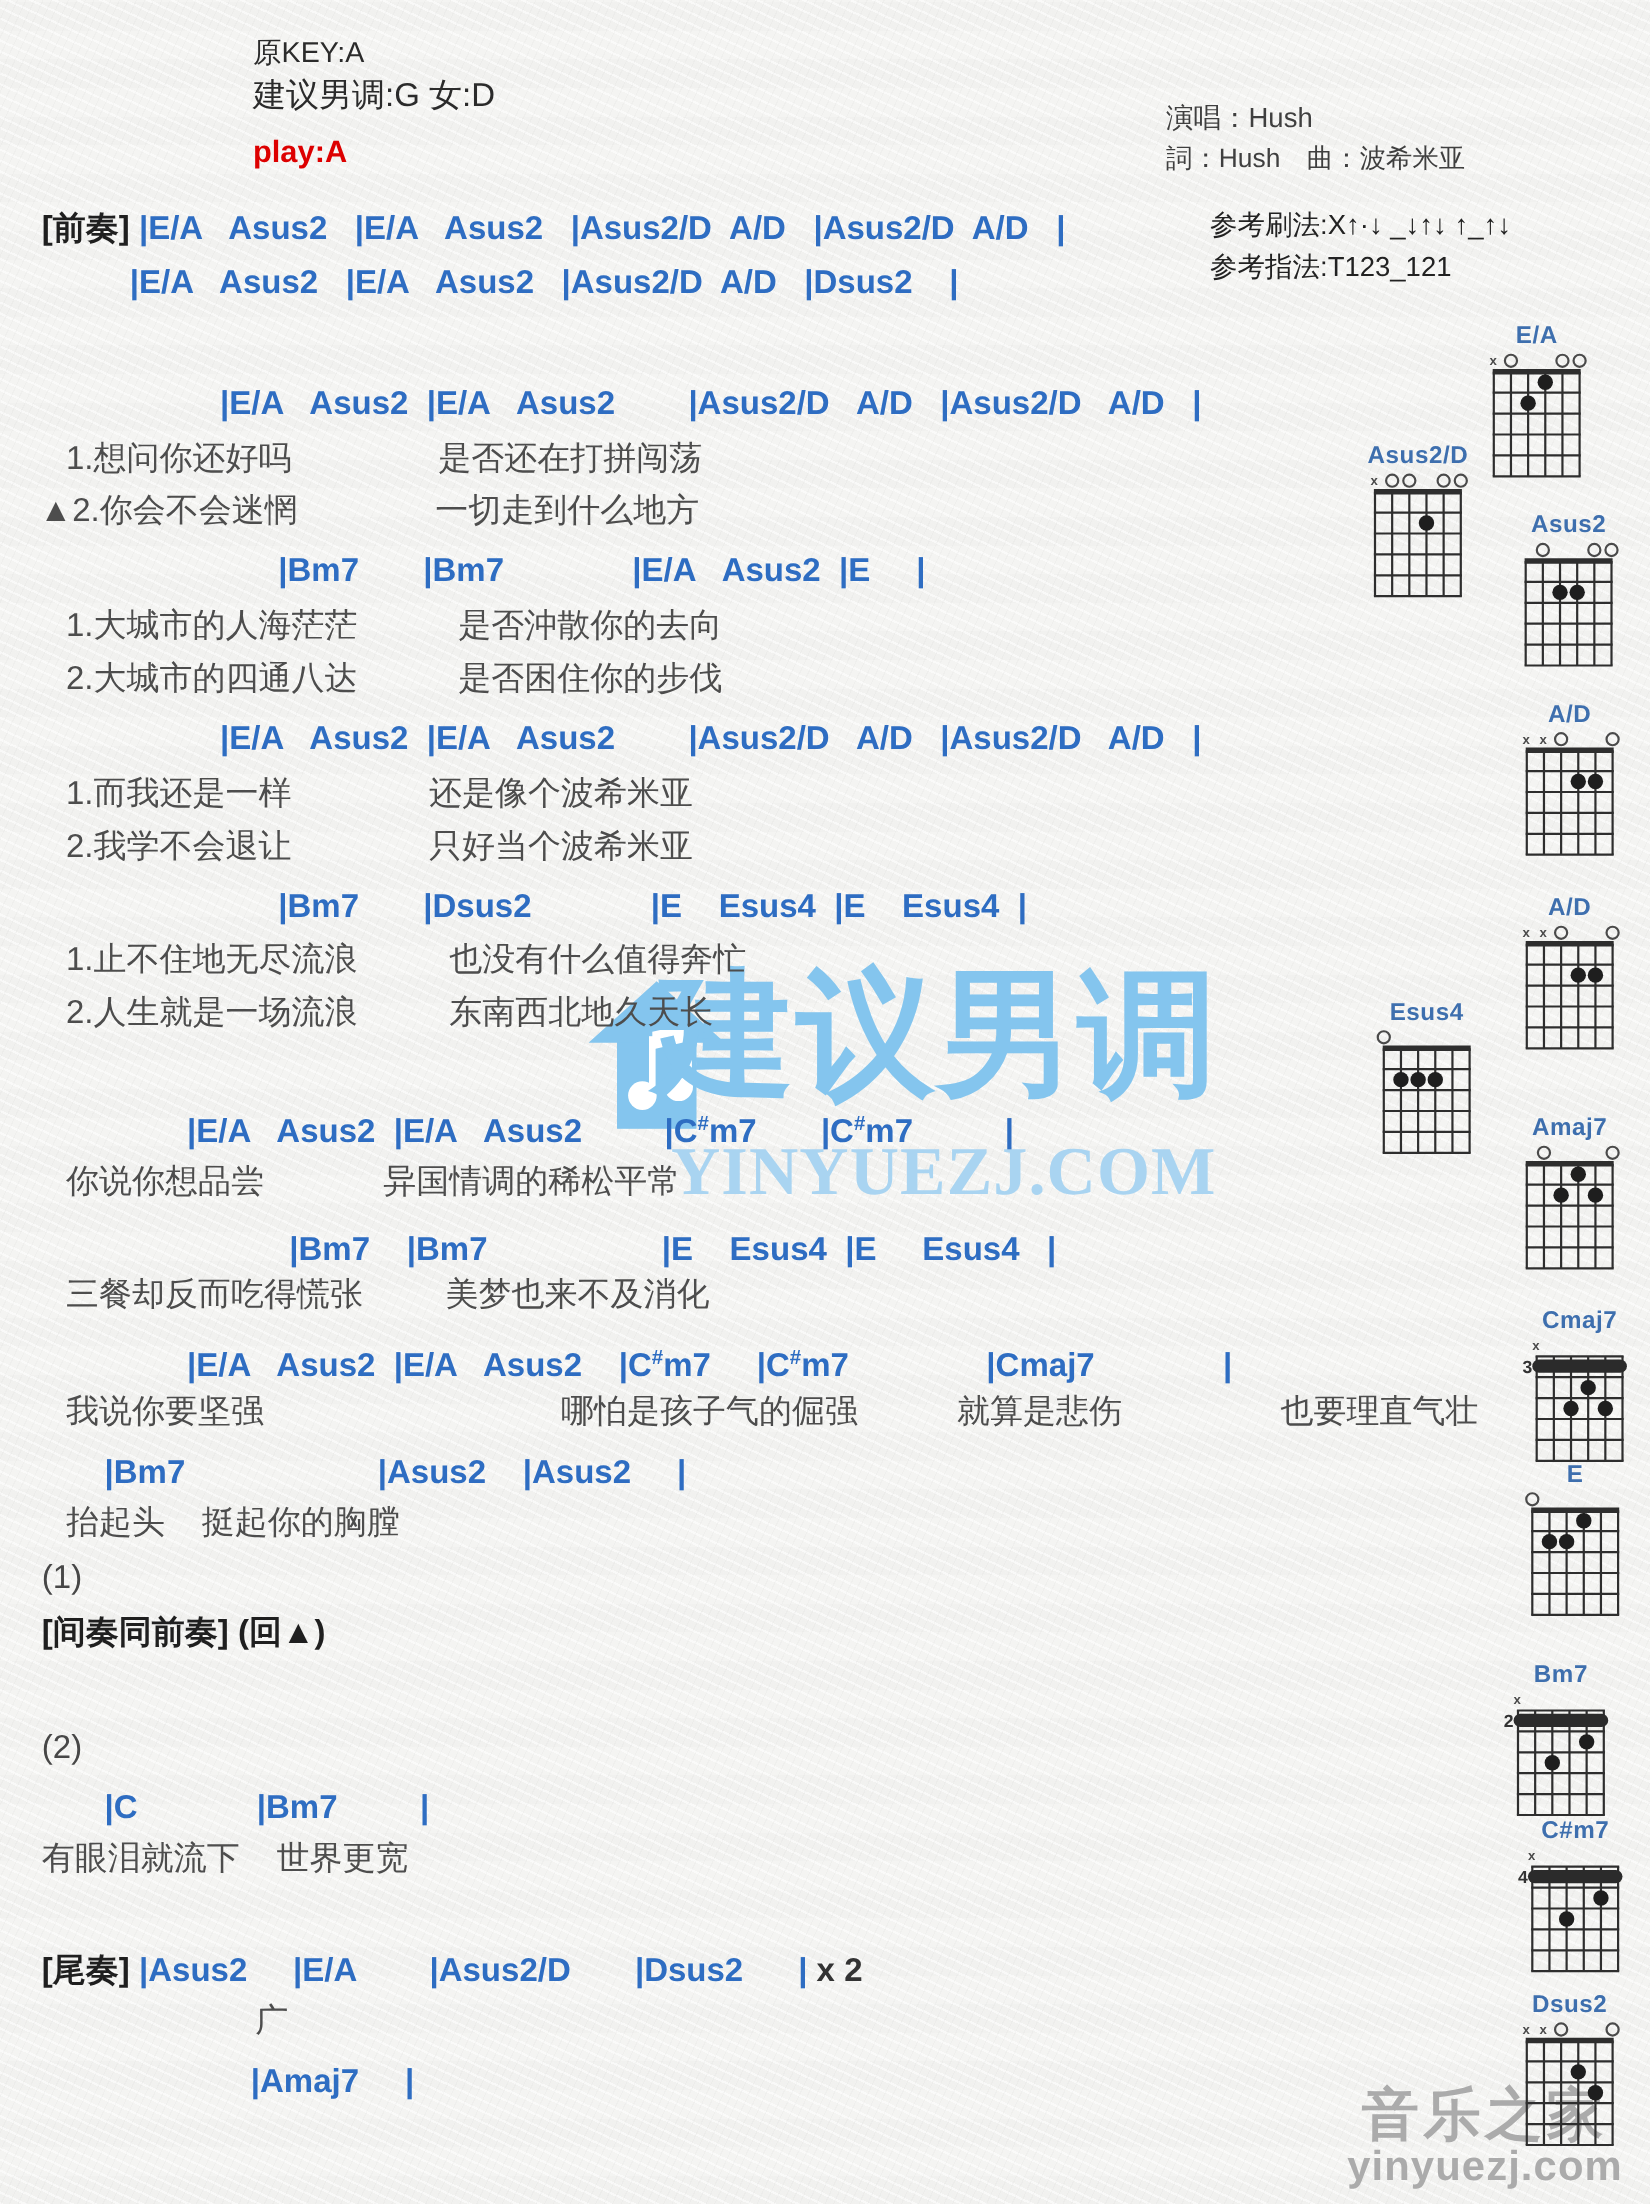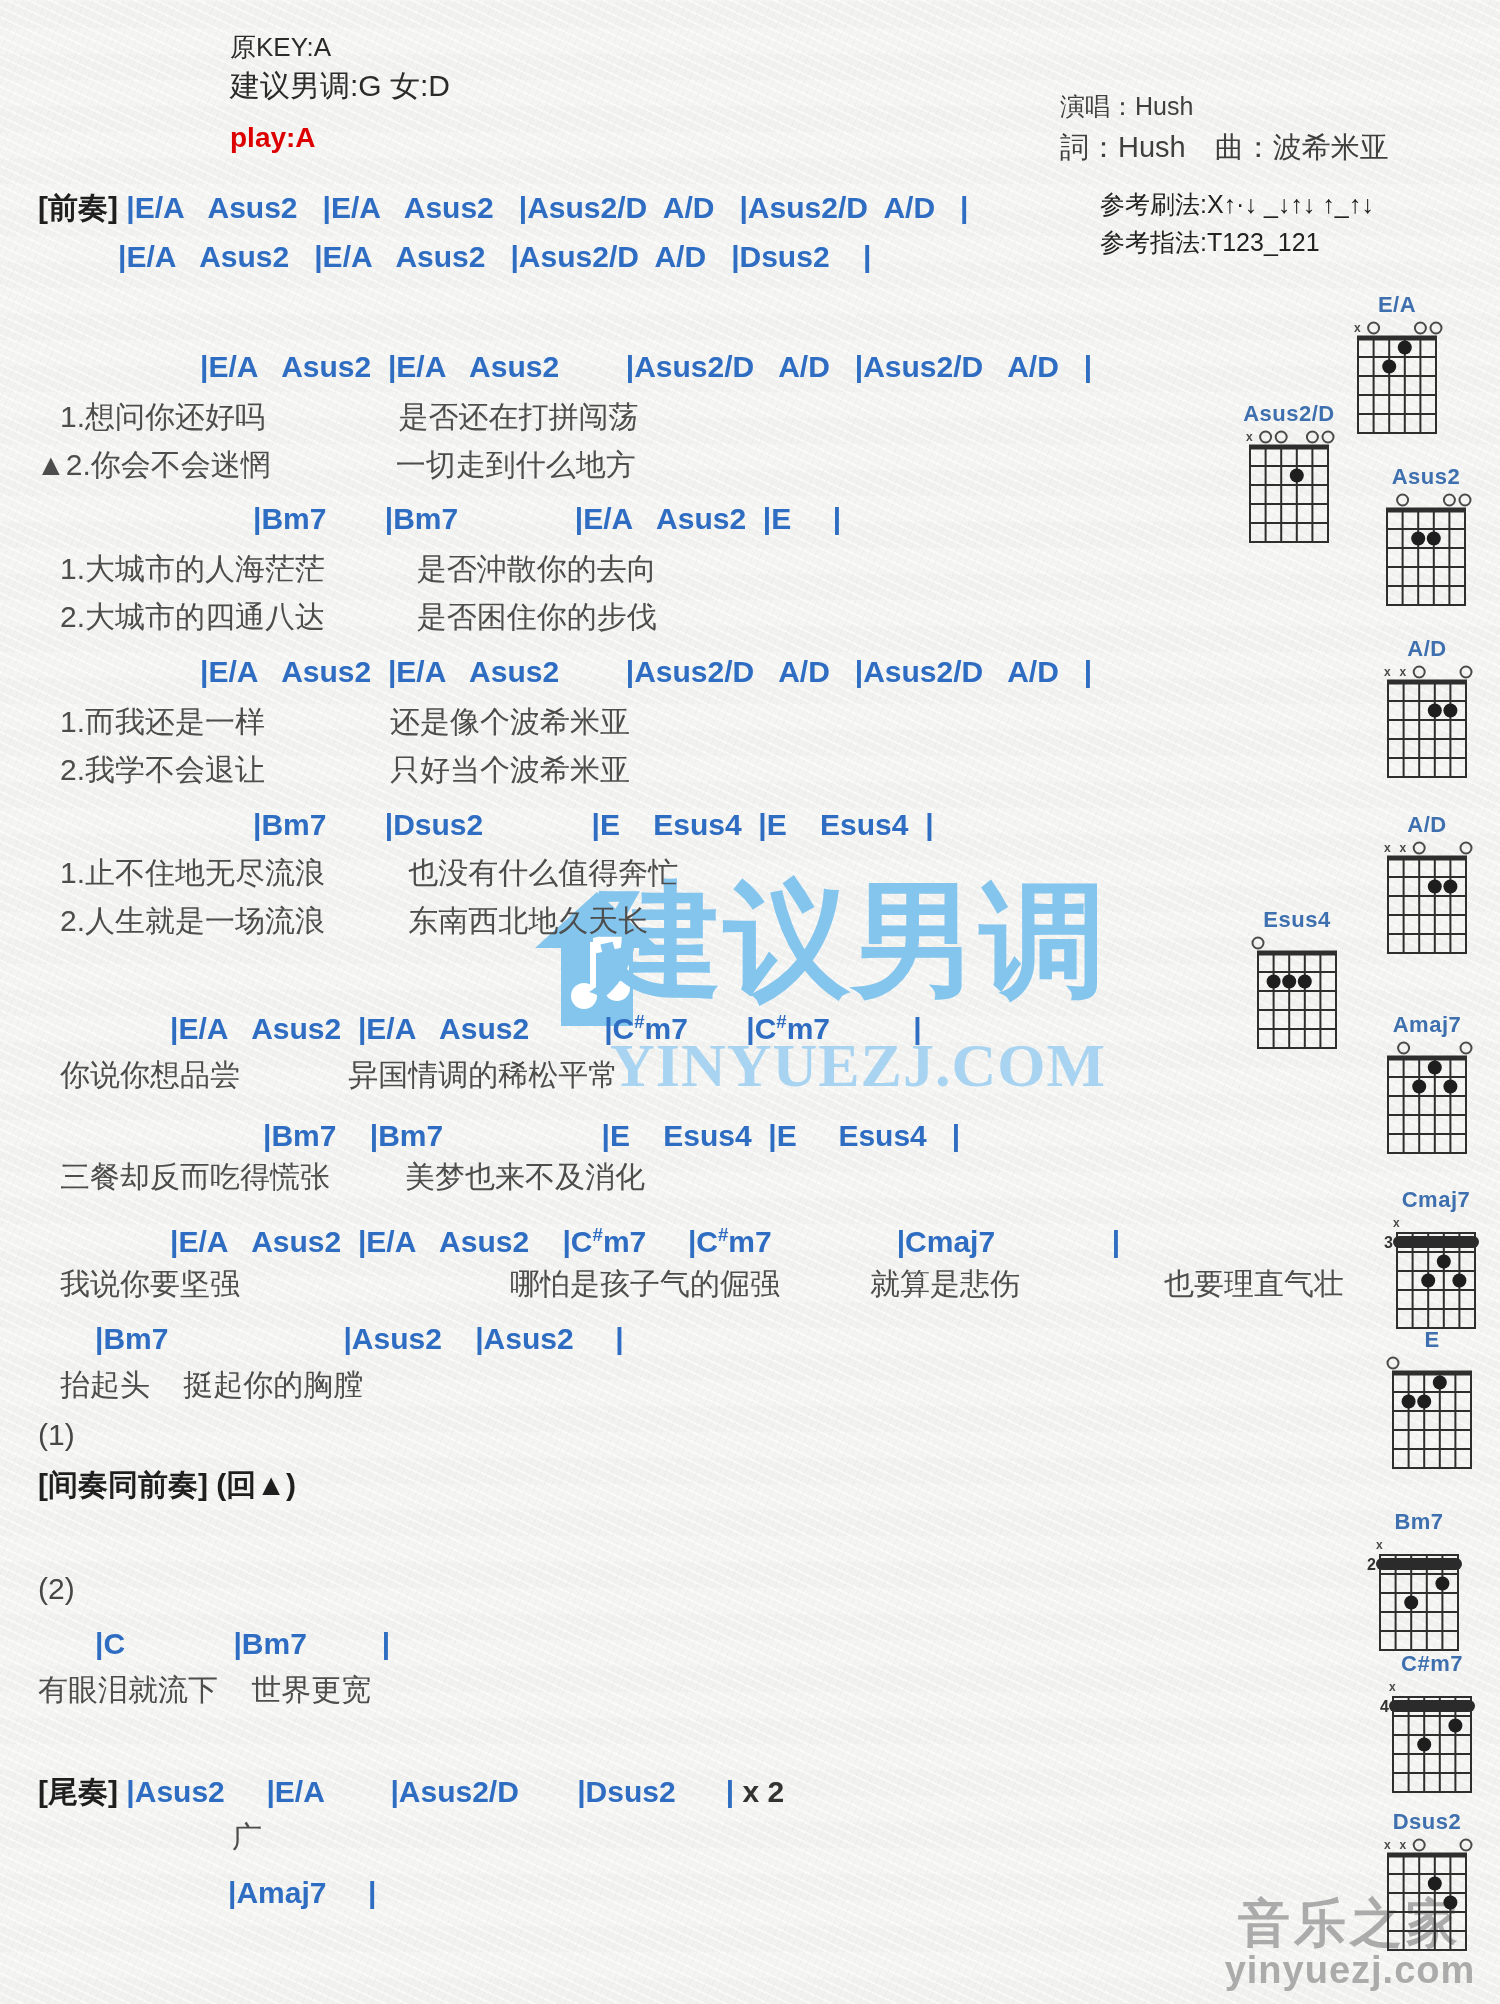--- a/index.html
+++ b/index.html
@@ -11,21 +11,21 @@
       repeating-linear-gradient(115deg, rgba(120,120,120,0.04) 0px, rgba(120,120,120,0.04) 1px, transparent 1px, transparent 7px),
       repeating-linear-gradient(25deg, rgba(255,255,255,0.55) 0px, rgba(255,255,255,0.55) 2px, transparent 2px, transparent 9px),
       repeating-linear-gradient(0deg, rgba(0,0,0,0.013) 0 26px, transparent 26px 52px);
   }
   .abs{position:absolute;}
   .title{left:468px;top:16px;font-size:46px;font-weight:bold;color:#4a4a4a;letter-spacing:7px;z-index:3;}
   .keyline1{left:230px;top:30px;font-size:26px;color:#2b2b2b;z-index:3;}
   .keyline2{left:230px;top:66px;font-size:30px;color:#2b2b2b;z-index:3;}
   .playline{left:230px;top:122px;font-size:28px;font-weight:bold;color:var(--play-red);z-index:3;}
   .singer{left:1060px;top:90px;font-size:25px;color:#3f3f3f;z-index:3;}
-  .writers{left:1060px;top:128px;font-size:29px;color:#3f3f3f;z-index:3;}
+  .writers{left:1060px;top:128px;font-size:24px;color:#3f3f3f;z-index:3;}
   .strum{left:1100px;top:188px;font-size:25px;color:#222;z-index:3;}
   .fingering{left:1100px;top:226px;font-size:25px;color:#222;z-index:3;}
 
   .line{position:absolute;white-space:pre;z-index:3;line-height:1.1;}
   .line sup{font-size:0.62em;vertical-align:super;line-height:0;}
   .chord-line{color:var(--chord-blue);font-weight:bold;font-size:30px;}
   .lyric-line{color:var(--lyric-gray);font-size:30px;}
   .text-line{color:#474747;font-size:30px;}
   .text-line.bold{font-weight:bold;color:#1f1f1f;}
   .sec-label{color:#1f1f1f;font-weight:bold;}

